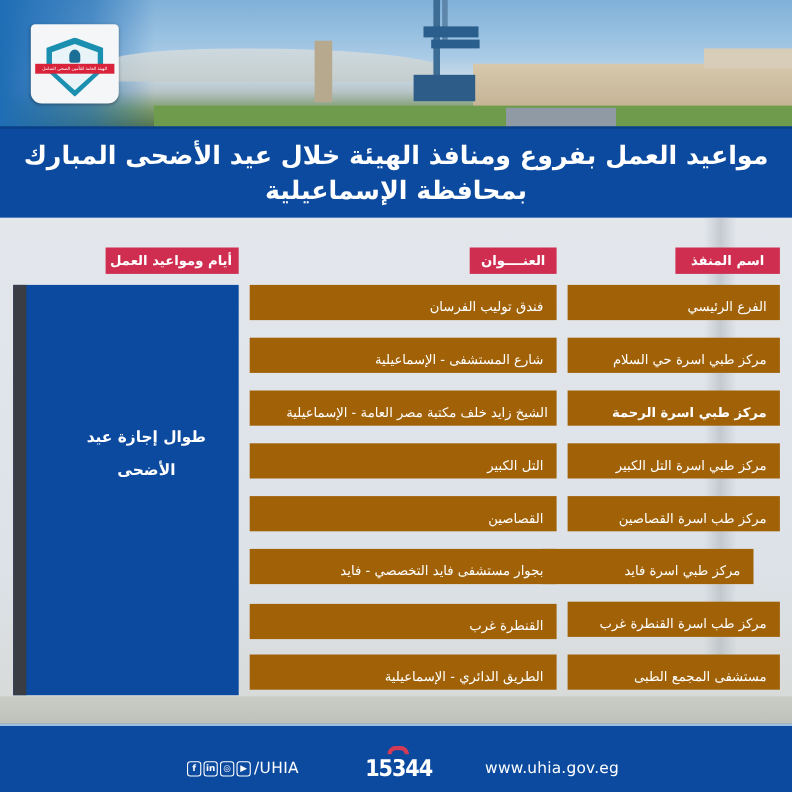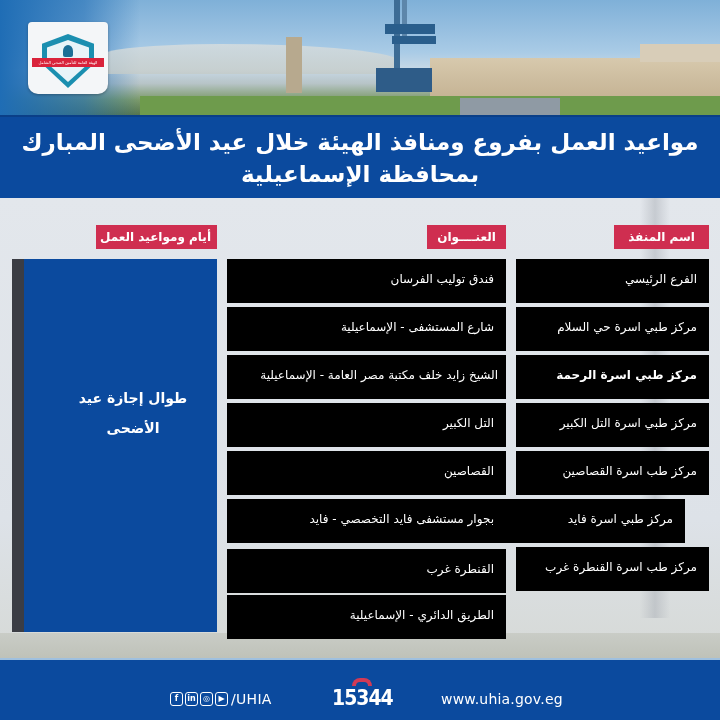--- a/index.html
+++ b/index.html
@@ -80,21 +80,21 @@
   .content .bottom-strip { position: absolute; left: 0; top: 435px; width: 720px; height: 25px;
     background: linear-gradient(180deg, #c9ccc6, #bfc2b9); }
 
   .col-head {
     position: absolute; height: 24px; background: #cf2e50; color: #fff;
     font-weight: bold; font-size: 12px; line-height: 24px; text-align: center;
     direction: rtl; white-space: nowrap; padding: 0 6px;
   }
 
   .cell {
-    position: absolute; height: 44px; background: #000000; color: #fff;
+    position: absolute; height: 32px; background: #a16207; color: #fff;
     direction: rtl; text-align: right; font-size: 12px; line-height: 40px;
     padding-right: 12px; white-space: nowrap; overflow: hidden;
   }
 
   .hours-block {
     position: absolute; left: 12px; top: 259px; width: 205px; height: 373px;
     background: #0b4a9e; color: #fff;
   }
   .hours-block .dark-strip { position: absolute; left: 0; top: 0; width: 12px; height: 100%; background: #3b3d44; }
   .hours-block .text {
@@ -164,20 +164,21 @@
   <div class="col-head" style="left:427px; top:225px; width:79px;">العنــــوان</div>
   <div class="col-head" style="left:96px; top:225px; width:121px;">أيام ومواعيد العمل</div>
 
   <div class="cell" style="left:516px; top:259px; width:193px;">الفرع الرئيسي</div>
   <div class="cell" style="left:516px; top:307px; width:193px;">مركز طبي اسرة حي السلام</div>
   <div class="cell" style="left:516px; top:355px; width:193px;font-weight:bold;">مركز طبي اسرة الرحمة</div>
   <div class="cell" style="left:516px; top:403px; width:193px;">مركز طبي اسرة التل الكبير</div>
   <div class="cell" style="left:516px; top:451px; width:193px;">مركز طب اسرة القصاصين</div>
   <div class="cell" style="left:492px; top:499px; width:193px;">مركز طبي اسرة فايد</div>
   <div class="cell" style="left:516px; top:547px; width:193px;">مركز طب اسرة القنطرة غرب</div>
+  <div class="cell" style="left:516px; top:595px; width:193px;">مستشفى المجمع الطبى</div>
 
   <div class="cell" style="left:227px; top:259px; width:279px;">فندق توليب الفرسان</div>
   <div class="cell" style="left:227px; top:307px; width:279px;">شارع المستشفى - الإسماعيلية</div>
   <div class="cell" style="left:227px; top:355px; width:279px; padding-right:8px;">الشيخ زايد خلف مكتبة مصر العامة - الإسماعيلية</div>
   <div class="cell" style="left:227px; top:451px; width:279px;">القصاصين</div>
   <div class="cell" style="left:227px; top:403px; width:279px;">التل الكبير</div>
   <div class="cell" style="left:227px; top:499px; width:279px;">بجوار مستشفى فايد التخصصي - فايد</div>
   <div class="cell" style="left:227px; top:549px; width:279px;">القنطرة غرب</div>
   <div class="cell" style="left:227px; top:595px; width:279px;">الطريق الدائري - الإسماعيلية</div>
 

